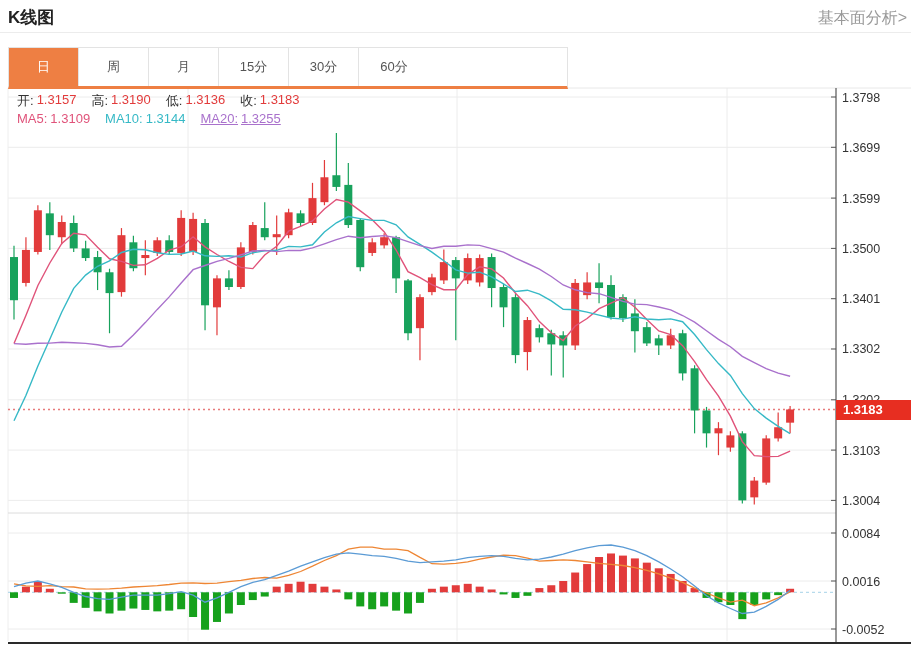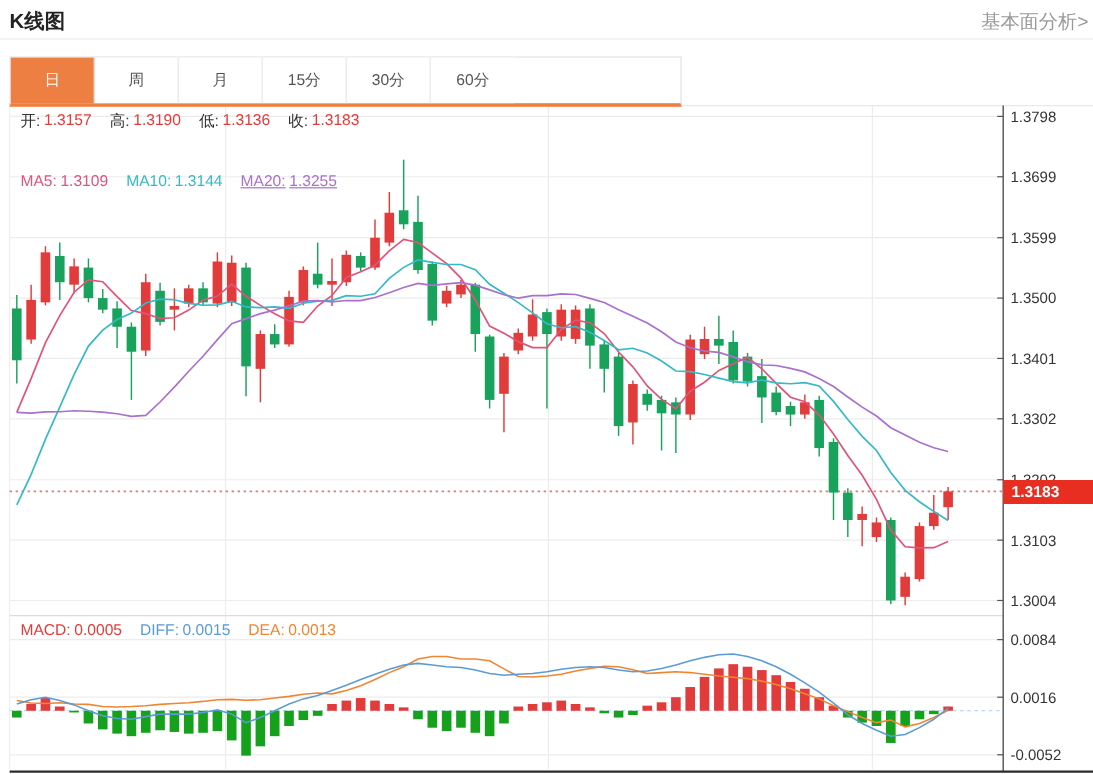--- a/index.html
+++ b/index.html
@@ -16,21 +16,21 @@
   .tab { width:70px; height:100%; line-height:37px; text-align:center; font-size:13px; color:#555;
          border-right:1px solid #e3e3e3; cursor:pointer; background:#fff; }
   .tab:last-child { border-right:none; }
   .tab.active { background:#ee7f43; color:#fff; }
 
   .legend-row { position:absolute; display:flex; gap:15px; font-size:13px; white-space:nowrap; }
   .legend-row .item { display:flex; gap:3px; }
   #ohlc-legend { left:17px; top:92px; }
   #ohlc-legend .lbl { color:#333; }
   #ohlc-legend .val { color:#e23b3b; }
-  #ma-legend { left:17px; top:111px;margin-top:32px; }
+  #ma-legend { left:17px; top:111px; }
   .c-ma5 { color:#e0537a; }
   .c-ma10 { color:#36b9c6; }
   .c-ma20 { color:#a971cc;text-decoration:underline; }
   #macd-legend { left:17px; top:517px; }
   .c-macd { color:#e23b3b; }
   .c-diff { color:#5b9bd5; }
   .c-dea { color:#ee8634; }
 
   .price-tag { position:absolute; left:836px; top:400px; width:75px; height:20px; background:#e72e21;
                color:#fff; font-size:13px; font-weight:bold; line-height:20px; padding-left:7px; }
@@ -331,29 +331,15 @@
     <span class="item c-ma10">
         <span>MA10:</span>
         <span>1.3144</span>
       </span>
     <span class="item c-ma20">
         <span>MA20:</span>
         <span>1.3255</span>
       </span>
   </div>
 
-  <div class="legend-row" id="macd-legend">
-    <span class="item c-macd">
-        <span>MACD:</span>
-        <span>0.0005</span>
-      </span>
-    <span class="item c-diff">
-        <span>DIFF:</span>
-        <span>0.0015</span>
-      </span>
-    <span class="item c-dea">
-        <span>DEA:</span>
-        <span>0.0013</span>
-      </span>
-  </div>
 
   <div class="price-tag">1.3183</div>
 </div>
 
 </body></html>

